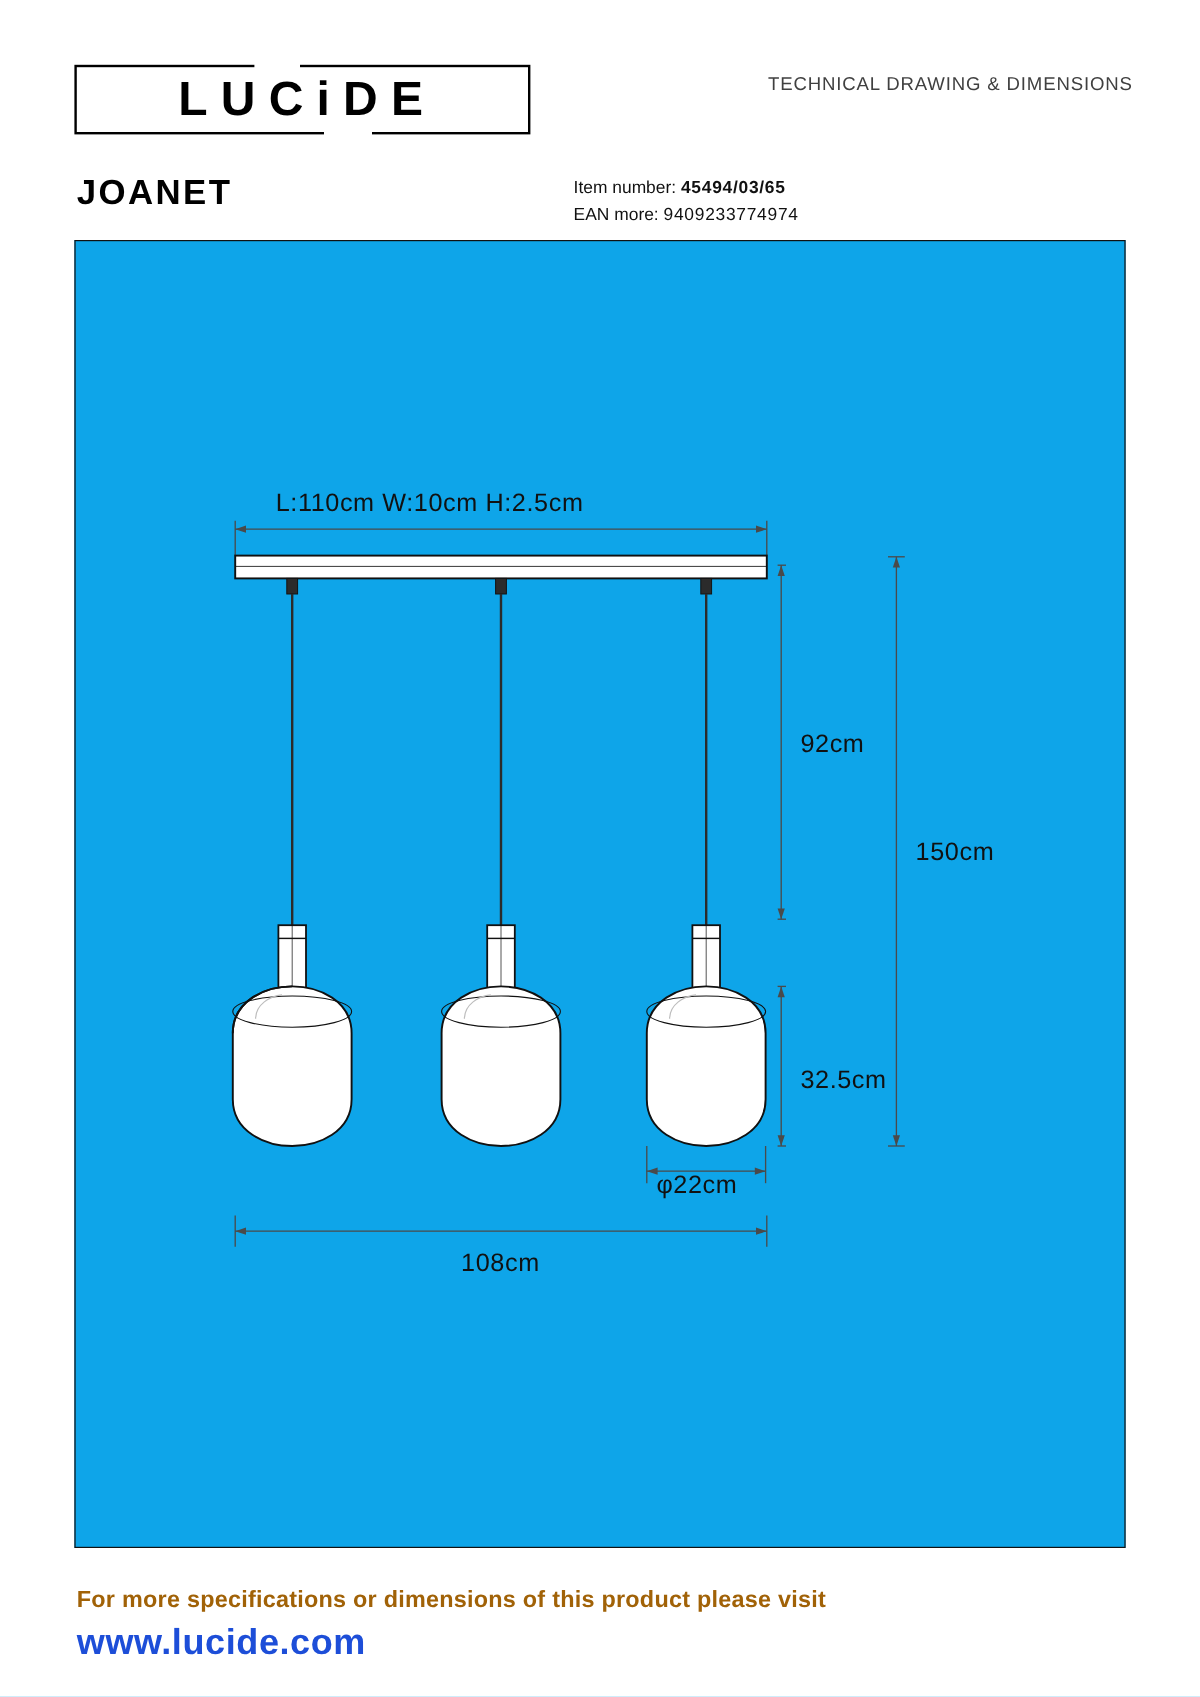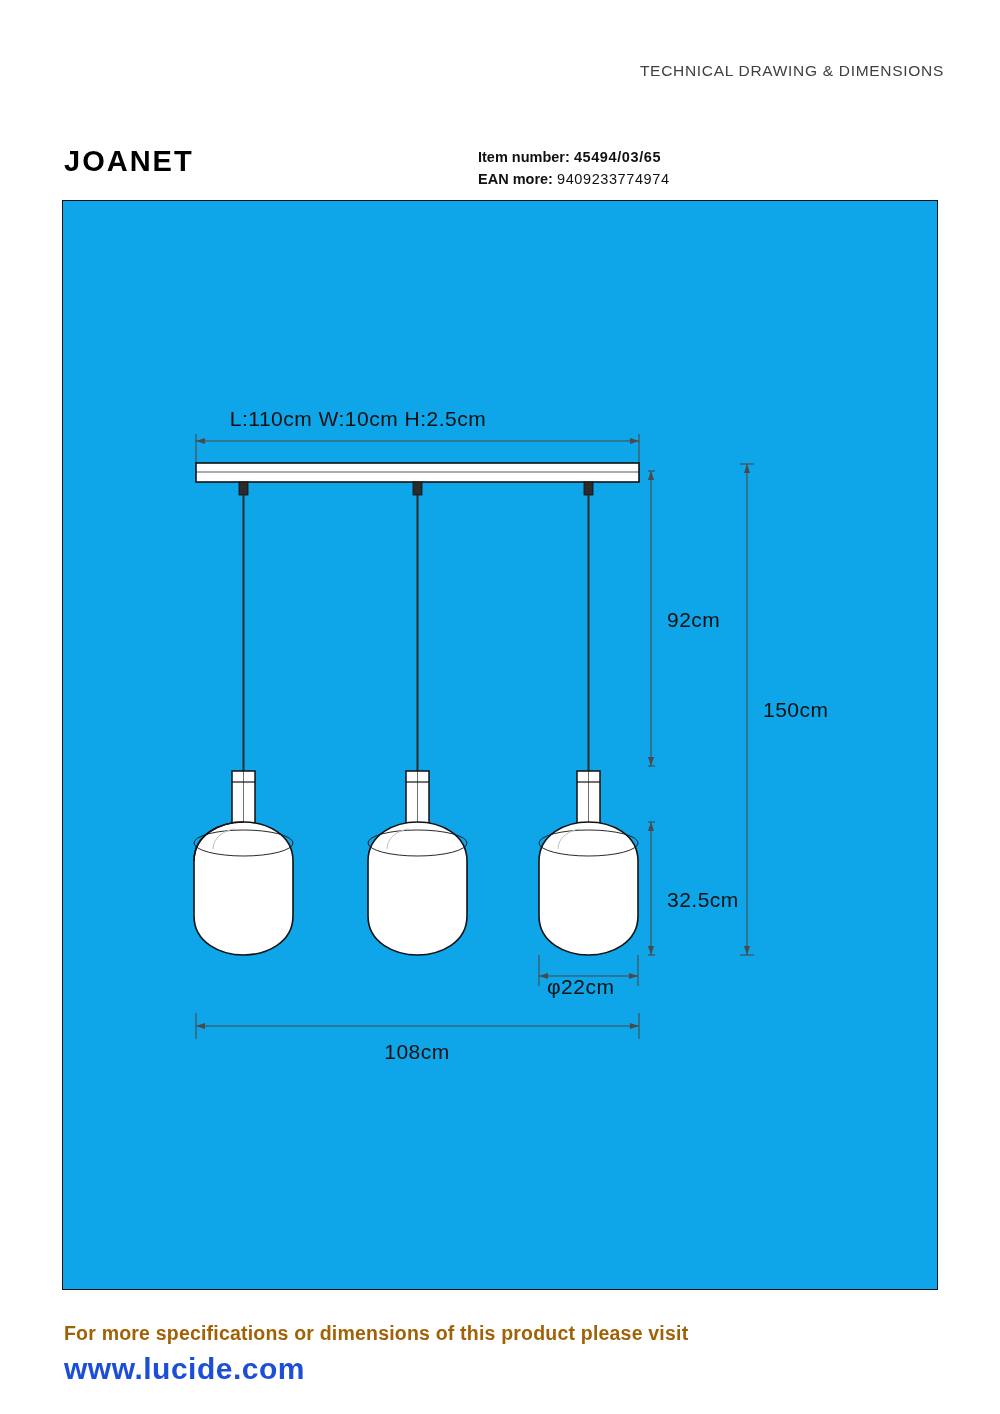--- a/index.html
+++ b/index.html
@@ -44,21 +44,21 @@
   }
 
   .product-title {
     position:absolute; left:64px; top:145px;
     font-size:29px; font-weight:700; letter-spacing:2px; color:#000000;
   }
   .meta {
     position:absolute; left:478px; top:146px;
     font-size:14.5px; line-height:22px; color:#111;
   }
-  .meta .lbl { font-weight:700;text-align:center; }
+  .meta .lbl { font-weight:400;text-align:center; }
   .meta .val { font-weight:700; letter-spacing:0.6px; }
   .meta .val2 { font-weight:400; letter-spacing:0.6px; }
 
   
   .frame {
     position:absolute; left:62px; top:200px;
     width:876px; height:1090px;
     border:1.6px solid #111;
     background:#0ea5e9;
   }
@@ -77,20 +77,23 @@
 
   svg text {
     font-family:"Liberation Sans", sans-serif;
     fill:#111;
   }
 </style>
 </head>
 <body>
 
 <div class="header">
+  <div class="logo-box">
+    <div class="logo-text">LUCiDE</div>
+  </div>
   <div class="notch n1"></div>
   <div class="notch n2"></div>
 
   <div class="header-right">TECHNICAL DRAWING &amp; DIMENSIONS</div>
 </div>
 
 <div class="product-title">JOANET</div>
 
 <div class="meta">
   <div>

